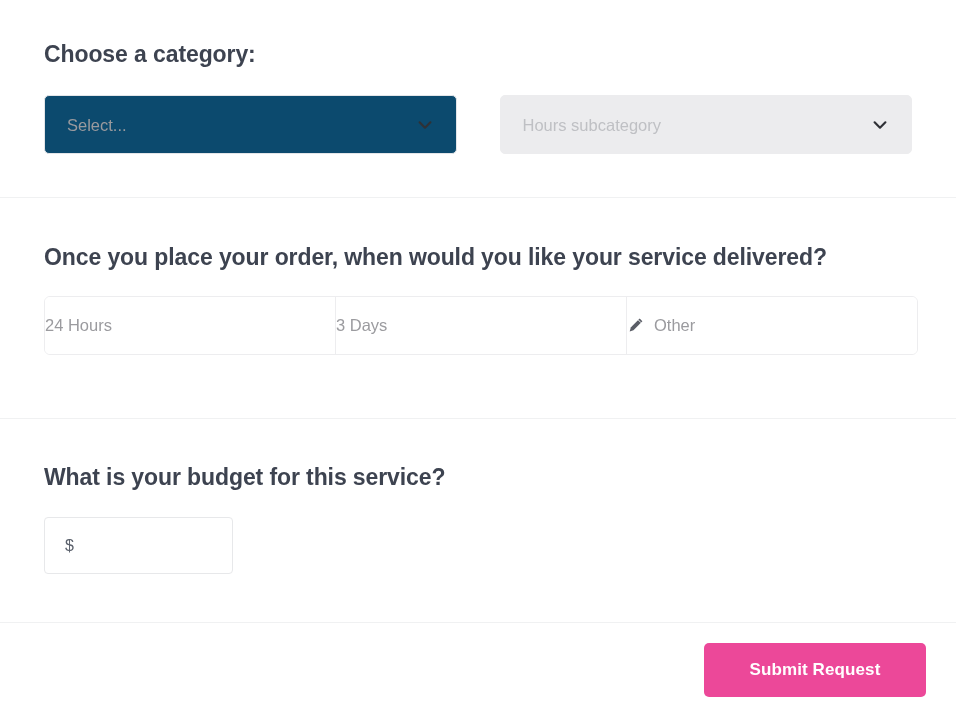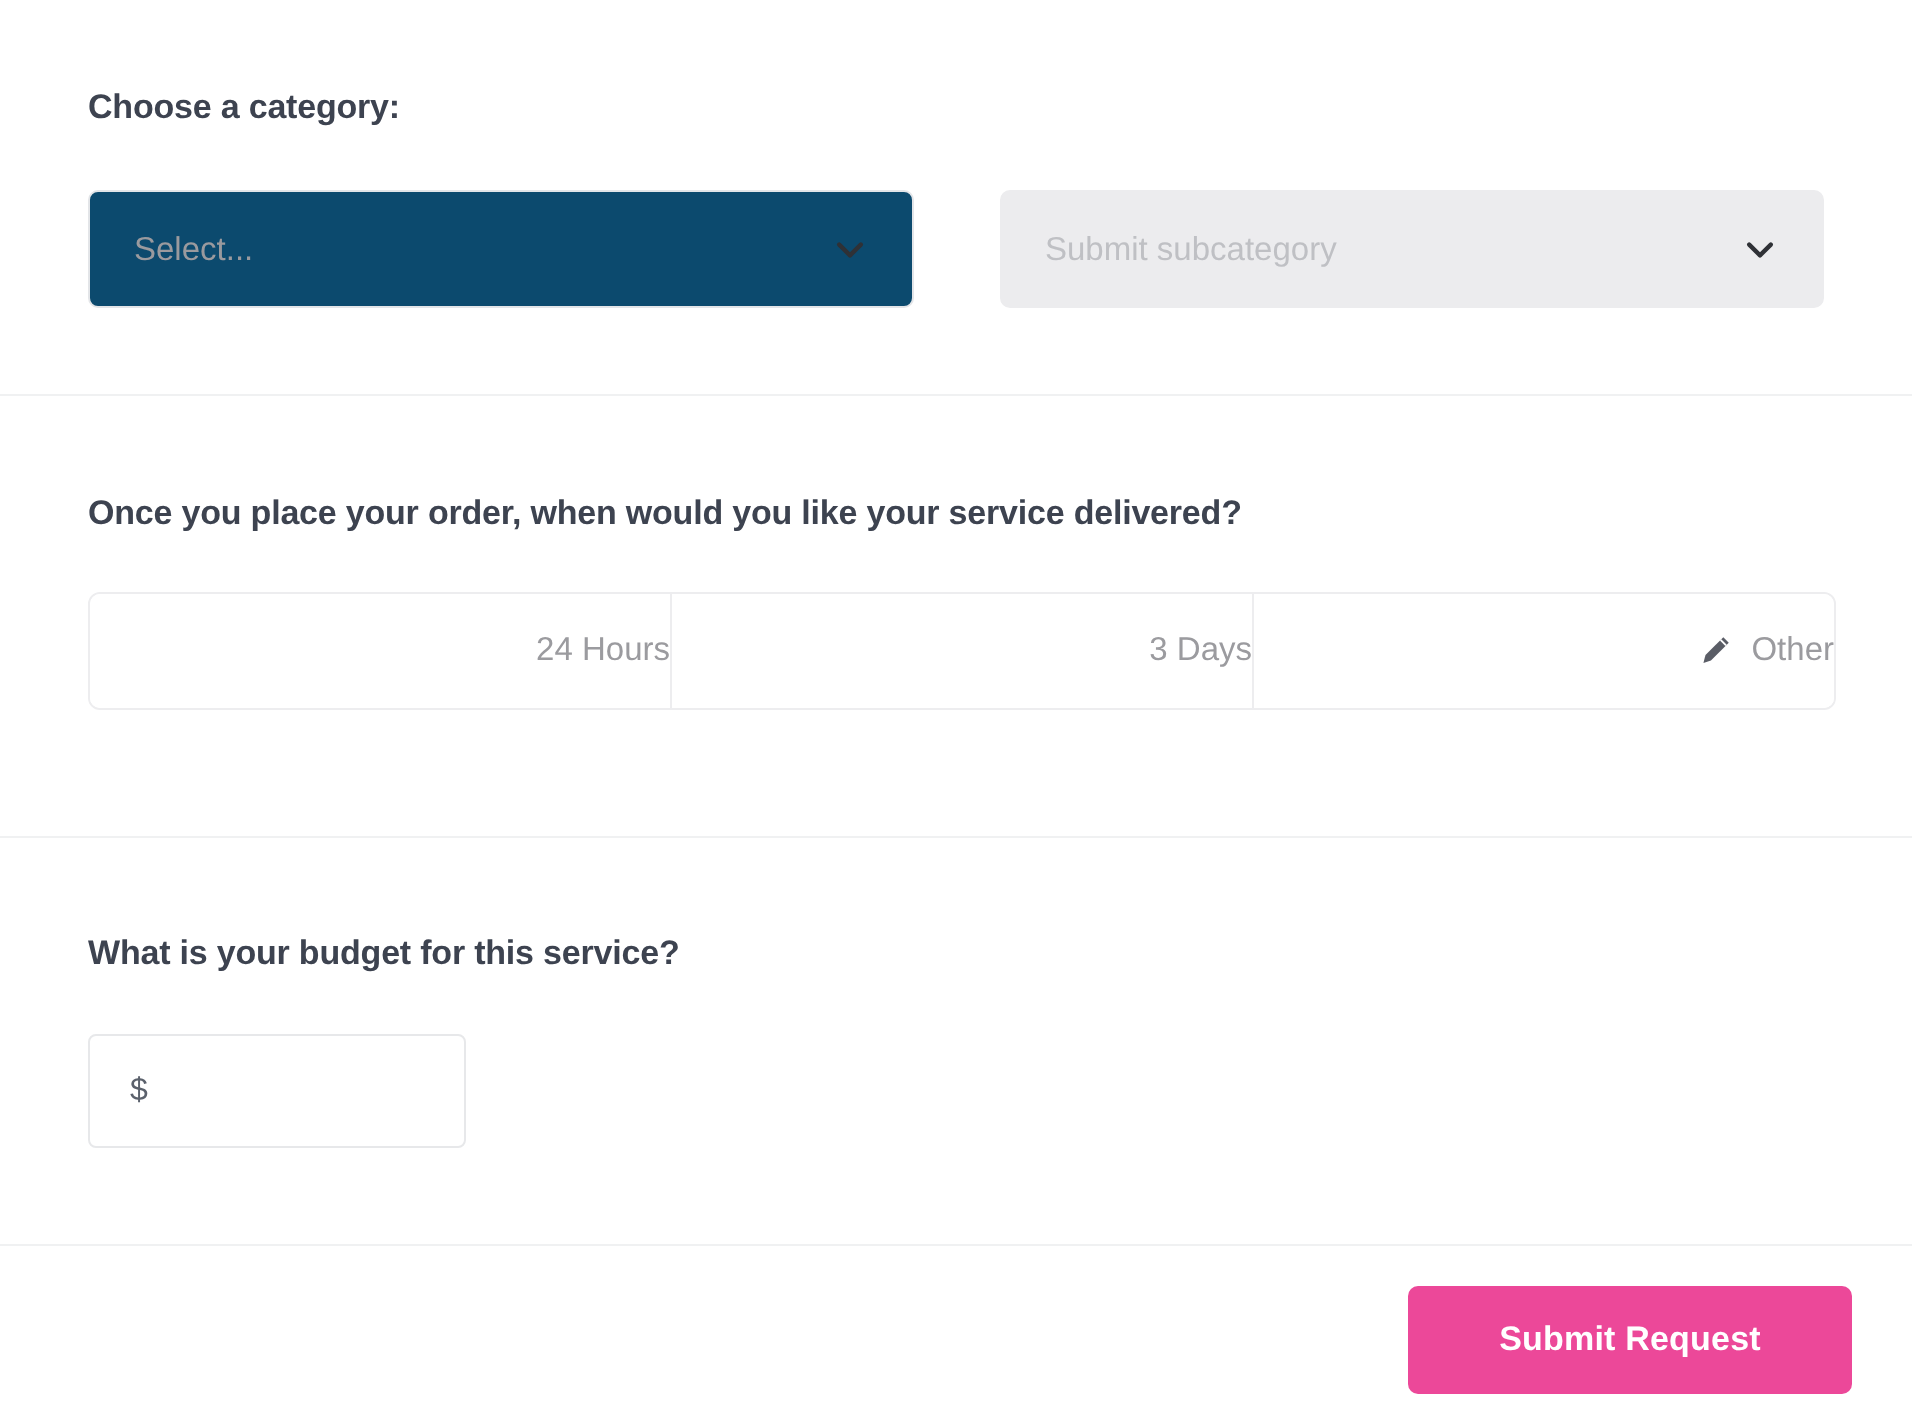--- a/index.html
+++ b/index.html
@@ -31,21 +31,21 @@
     height: 1px;
     background: #f0f1f2;
     border: 0;
     margin: 0;
   }
 
   
   .sec-category { padding-top: 43px; padding-bottom: 0; height: 197px; }
 
   .field-label {
-    font-size: 17px;
+    font-size: 23px;
     font-weight: bold;
     color: #3d4350;
     letter-spacing: -0.1px;
     margin: 0;
     line-height: 22px;
   }
 
   .selects-row {
     display: flex;
     gap: 43px;
@@ -96,21 +96,21 @@
     border-radius: 6px;
     overflow: hidden;
     width: 874px;
     height: 59px;
     background: #ffffff;
   }
   .option {
     flex: 1 1 0;
     display: flex;
     align-items: center;
-    justify-content: flex-end;
+    justify-content: flex-start;
     gap: 10px;
     border-right: 1px solid #ededef;
     font-size: 16.5px;
     color: #9b9b9f;
     cursor: pointer;
     background: #ffffff;
     user-select: none;
   }
   .option:last-child { border-right: 0; }
 
@@ -184,21 +184,21 @@
       <div class="select-box enabled">
         <span class="select-value">Select...</span>
         <span>
           <svg class="chev" viewBox="0 0 20 20" fill="none" xmlns="http://www.w3.org/2000/svg">
             <path d="M4 7 L10 13 L16 7" stroke="#2f3136" stroke-width="2.4" stroke-linecap="round" stroke-linejoin="round"></path>
           </svg>
         </span>
       </div>
 
       <div class="select-box disabled">
-        <span class="select-value">Submit subcategory</span>
+        <span class="select-value">Hours subcategory</span>
         <span>
           <svg class="chev" viewBox="0 0 20 20" fill="none" xmlns="http://www.w3.org/2000/svg">
             <path d="M4 7 L10 13 L16 7" stroke="#2f3136" stroke-width="2.4" stroke-linecap="round" stroke-linejoin="round"></path>
           </svg>
         </span>
       </div>
 
     </div>
   </div>
 

